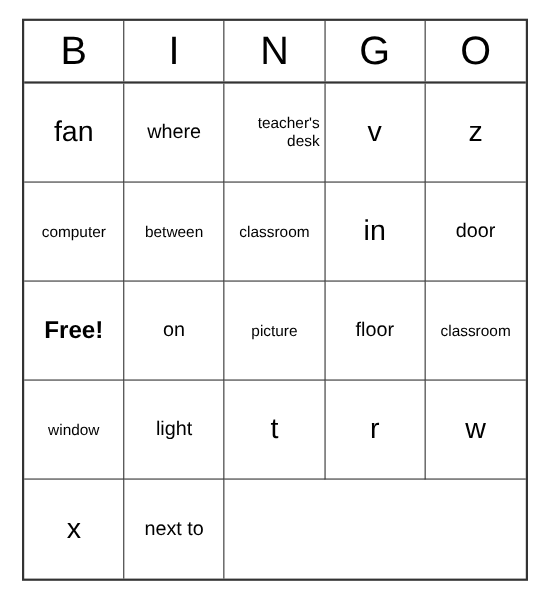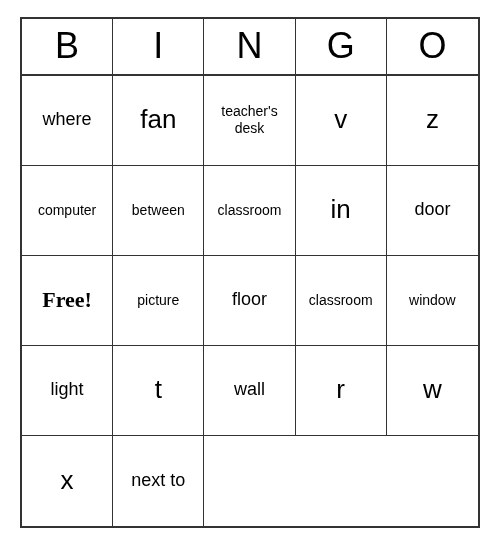--- a/index.html
+++ b/index.html
@@ -69,56 +69,56 @@
     .bingo-cell:nth-child(n+21) {
       border-bottom: none;
     }
 
     .bingo-cell.large-text {
       font-size: 26px;
     }
 
     .bingo-cell.small-text {
       font-size: 14px;
+      text-align: right;
     }
 
     .bingo-cell.free {
       font-size: 22px;
       font-weight: bold;
-      font-family: Liberation Serif, serif;
     }
   </style>
 </head>
 <body>
 
 <div class="bingo-card">
   <div class="bingo-header">
   <div class="header-cell">B</div>
       <div class="header-cell">I</div>
       <div class="header-cell">N</div>
       <div class="header-cell">G</div>
       <div class="header-cell">O</div>
     </div>
   <div class="bingo-grid">
-  <div class="bingo-cell">where</div>
-      <div class="bingo-cell large-text">fan</div>
+  <div class="bingo-cell large-text">fan</div>
+      <div class="bingo-cell">where</div>
       <div class="bingo-cell small-text">teacher's desk</div>
       <div class="bingo-cell large-text">v</div>
       <div class="bingo-cell large-text">z</div>
       <div class="bingo-cell small-text">computer</div>
       <div class="bingo-cell small-text">between</div>
       <div class="bingo-cell small-text">classroom</div>
       <div class="bingo-cell large-text">in</div>
       <div class="bingo-cell">door</div>
       <div class="bingo-cell free">Free!</div>
+      <div class="bingo-cell">on</div>
       <div class="bingo-cell small-text">picture</div>
       <div class="bingo-cell">floor</div>
       <div class="bingo-cell small-text">classroom</div>
       <div class="bingo-cell small-text">window</div>
       <div class="bingo-cell">light</div>
       <div class="bingo-cell large-text">t</div>
-      <div class="bingo-cell">wall</div>
       <div class="bingo-cell large-text">r</div>
       <div class="bingo-cell large-text">w</div>
       <div class="bingo-cell large-text">x</div>
       <div class="bingo-cell">next to</div>
     </div>
 </div>
 
 </body></html>

